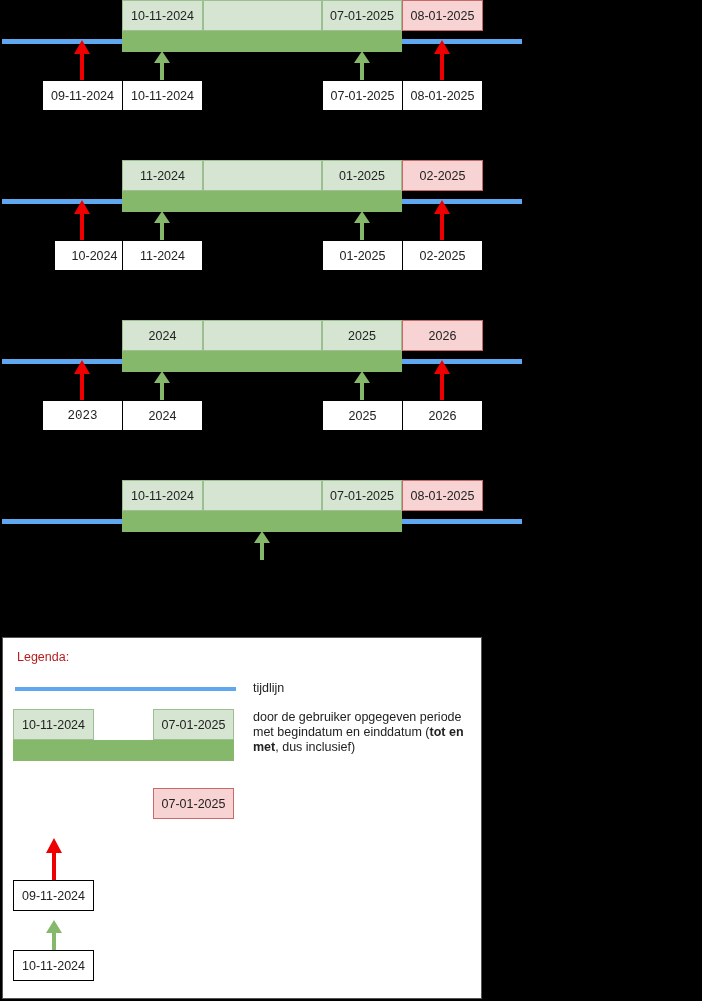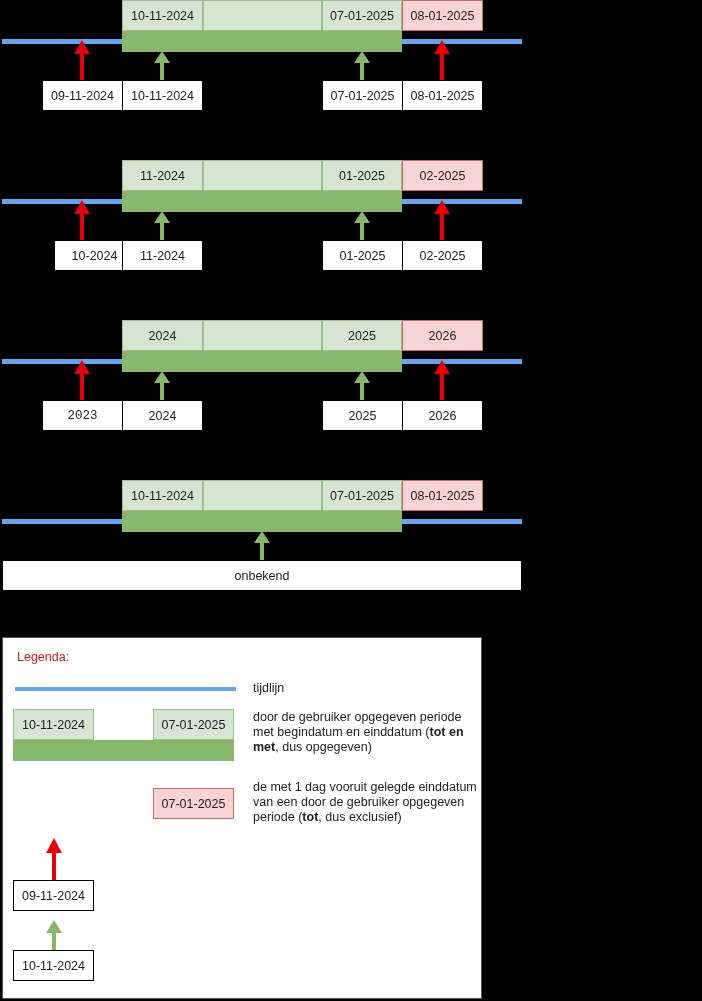--- a/index.html
+++ b/index.html
@@ -157,40 +157,36 @@
     <div class="hdr" style="left:322px;top:0px;width:80px;">07-01-2025</div>
     <div class="hdr red" style="left:402px;top:0px;width:81px;">08-01-2025</div>
     <div class="bar" style="left:122px;top:31px;width:280px;"></div>
 
     <div class="arrow" style="left:251px;top:51px;">
       <svg width="22" height="29" viewBox="0 0 22 29">
           <polygon points="11,0 19,12 13,12 13,29 9,29 9,12 3,12" fill="#85b86a"></polygon>
         </svg>
     </div>
 
-    <div class="lblwide" style="left:2px;top:80px;width:520px;">onbekend</div>
   </div>
 
   <div class="legend">
     <div class="legend-title">Legenda:</div>
 
     <div class="leg-line" style="top:49px;"></div>
     <div class="leg-text" style="left:250px;top:43px;width:225px;">tijdlijn</div>
 
     <div class="leg-box" style="left:10px;top:71px;width:81px;">10-11-2024</div>
     <div class="leg-box" style="left:150px;top:71px;width:81px;">07-01-2025</div>
     <div class="leg-bar" style="left:10px;top:102px;width:221px;"></div>
     <div class="leg-text" style="left:250px;top:72px;width:228px;">
-      <span>door de gebruiker opgegeven periode met begindatum en einddatum (</span><b>tot en met</b><span>, dus opgegeven)</span>
+      <span>door de gebruiker opgegeven periode met begindatum en einddatum (</span><b>tot en met</b><span>, dus inclusief)</span>
     </div>
 
     <div class="leg-box red" style="left:150px;top:150px;width:81px;">07-01-2025</div>
-    <div class="leg-text" style="left:250px;top:142px;width:228px;">
-      <span>de met 1 dag vooruit gelegde einddatum van een door de gebruiker opgegeven periode (</span><b>tot</b><span>, dus exclusief)</span>
-    </div>
 
     <div class="arrow" style="left:40px;top:200px;">
       <svg width="22" height="42" viewBox="0 0 22 42">
           <polygon points="11,0 19,15 13,15 13,42 9,42 9,15 3,15" fill="#ee0000"></polygon>
         </svg>
     </div>
     <div class="leg-lbl" style="left:10px;top:242px;width:81px;">09-11-2024</div>
 
     <div class="arrow" style="left:40px;top:282px;">
       <svg width="22" height="31" viewBox="0 0 22 31">

